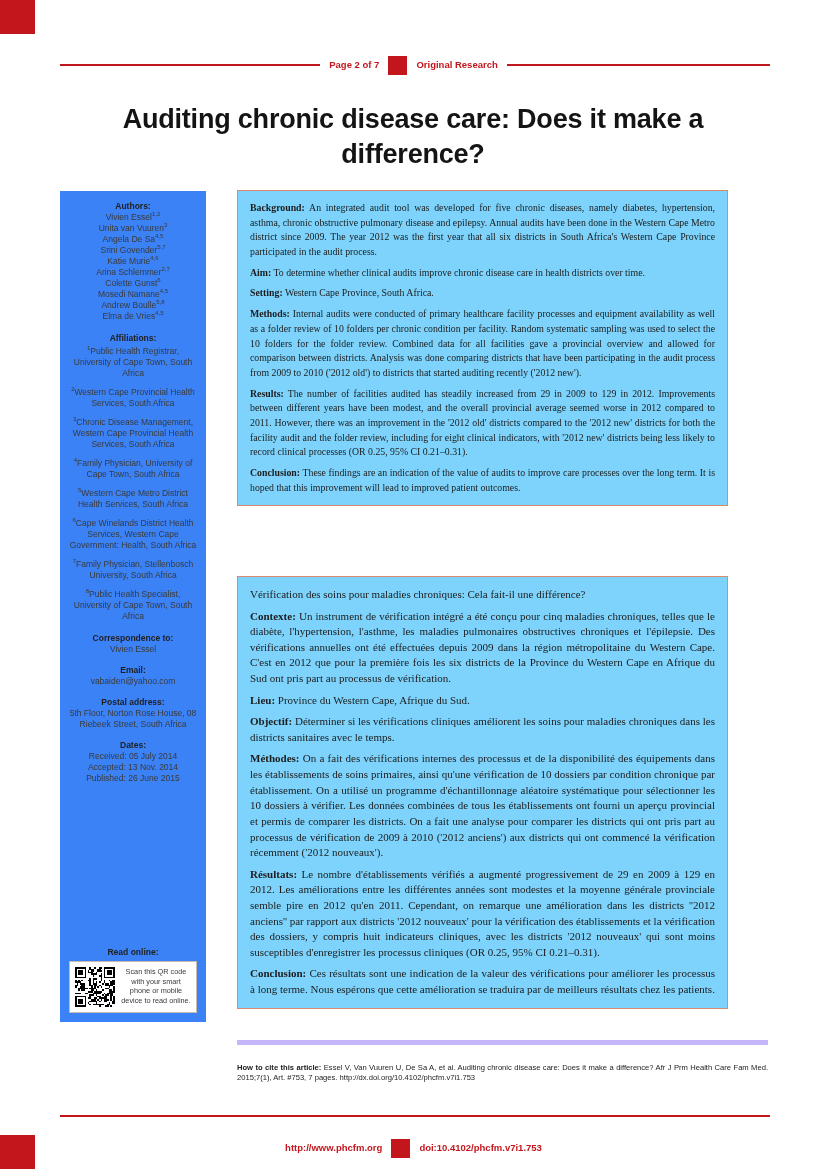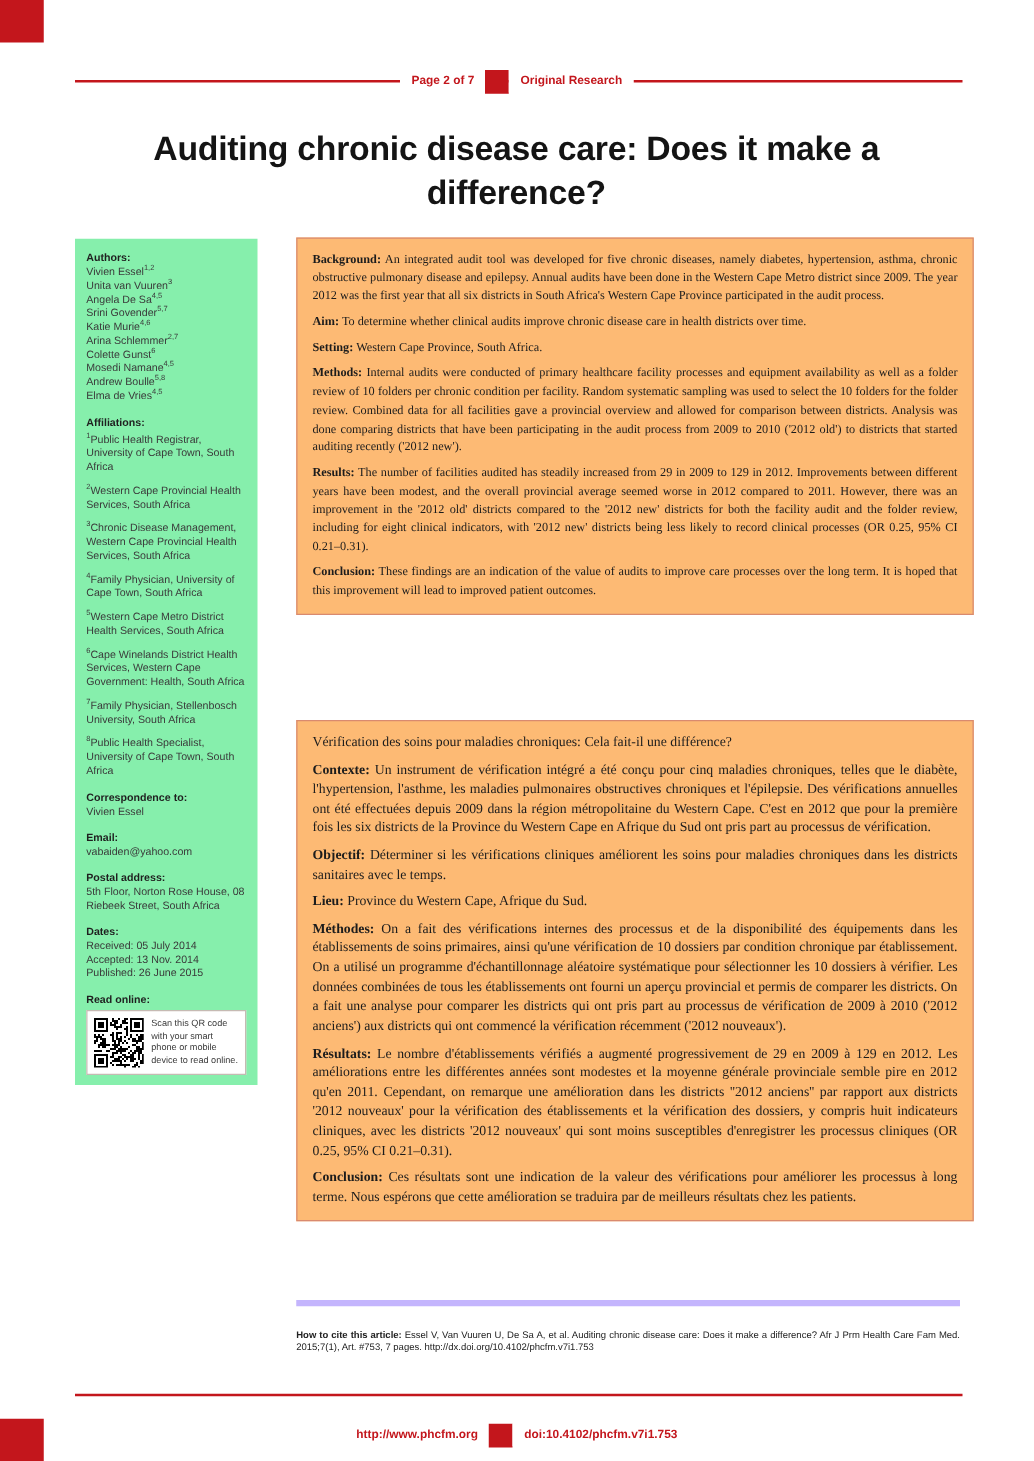--- a/index.html
+++ b/index.html
@@ -21,42 +21,42 @@
   .rule-label { background:#fff; color:#c3161c; font-size:9.5px; font-weight:700; padding:4px 9px; line-height:1; }
   .red-square { width:19px; height:19px; background:#c3161c; flex:0 0 auto; }
 
   .title {
     position:absolute; top:102px; left:95px; right:96px; text-align:center;
     font-size:27px; font-weight:700; color:#141414; line-height:1.3; letter-spacing:-0.2px;
   }
 
   
   .sidebar {
-    position:absolute; left:60px; top:191px; width:146px; height:677px;
-    background:#86efac; padding:10px 9px 9px 9px;
+    position:absolute; left:60px; top:191px; width:146px; height:831px;
+    background:#3b82f6; padding:10px 9px 9px 9px;
     font-size:8.5px; line-height:1.3; color:#3a3a3a;
-    display:flex; flex-direction:column;
+    display:flex; flex-direction:column;text-align:center;
   }
   .sb-section { margin-bottom:10px; }
   .sb-heading { font-weight:700; color:#1f1f1f; }
   .sidebar sup { font-size:6px; line-height:0; }
   .affil-item { margin-bottom:8px; }
   .affil-item:last-child { margin-bottom:0; }
   .sb-spacer { flex:1 1 auto; }
   .read-box {
     background:#ffffff; border:1px solid #c6bab3; padding:5px 5px;
     display:flex; gap:6px; align-items:flex-start; margin-top:3px;
   }
   .read-text { font-size:7.3px; line-height:1.32; color:#3a3a3a; }
   .qr-wrap { flex:0 0 auto; width:40px; height:40px; }
 
   
   .abs-box {
-    position:absolute; left:237px; width:542px;
-    background:#fdba74; border:1px solid #d98a6f;
+    position:absolute; left:237px; width:491px;
+    background:#7dd3fc; border:1px solid #d98a6f;
     padding:10px 12px; font-family:"Liberation Serif", serif;
     color:#1c1c1c; text-align:justify;
   }
   #abs-en { top:190px; font-size:9.8px; line-height:1.5; }
   #abs-fr { top:576px; font-size:11px; line-height:1.42; }
   .abs-p { margin-bottom:6px; }
   .abs-p:last-child { margin-bottom:0; }
   .plabel { font-weight:700; }
   .fr-title { margin-bottom:6px; }
 
@@ -373,22 +373,22 @@
       <p class="abs-p"><span class="plabel">Methods:</span> Internal audits were conducted of primary healthcare facility processes and equipment availability as well as a folder review of 10 folders per chronic condition per facility. Random systematic sampling was used to select the 10 folders for the folder review. Combined data for all facilities gave a provincial overview and allowed for comparison between districts. Analysis was done comparing districts that have been participating in the audit process from 2009 to 2010 ('2012 old') to districts that started auditing recently ('2012 new').</p>
       <p class="abs-p"><span class="plabel">Results:</span> The number of facilities audited has steadily increased from 29 in 2009 to 129 in 2012. Improvements between different years have been modest, and the overall provincial average seemed worse in 2012 compared to 2011. However, there was an improvement in the '2012 old' districts compared to the '2012 new' districts for both the facility audit and the folder review, including for eight clinical indicators, with '2012 new' districts being less likely to record clinical processes (OR 0.25, 95% CI 0.21–0.31).</p>
       <p class="abs-p"><span class="plabel">Conclusion:</span> These findings are an indication of the value of audits to improve care processes over the long term. It is hoped that this improvement will lead to improved patient outcomes.</p>
     </div>
 </section>
 
 <section class="abs-box" id="abs-fr">
   <p class="fr-title">Vérification des soins pour maladies chroniques: Cela fait-il une différence?</p>
   <div>
       <p class="abs-p"><span class="plabel">Contexte:</span> Un instrument de vérification intégré a été conçu pour cinq maladies chroniques, telles que le diabète, l'hypertension, l'asthme, les maladies pulmonaires obstructives chroniques et l'épilepsie. Des vérifications annuelles ont été effectuées depuis 2009 dans la région métropolitaine du Western Cape. C'est en 2012 que pour la première fois les six districts de la Province du Western Cape en Afrique du Sud ont pris part au processus de vérification.</p>
+      <p class="abs-p"><span class="plabel">Lieu:</span> Province du Western Cape, Afrique du Sud.</p>
       <p class="abs-p"><span class="plabel">Objectif:</span> Déterminer si les vérifications cliniques améliorent les soins pour maladies chroniques dans les districts sanitaires avec le temps.</p>
-      <p class="abs-p"><span class="plabel">Lieu:</span> Province du Western Cape, Afrique du Sud.</p>
       <p class="abs-p"><span class="plabel">Méthodes:</span> On a fait des vérifications internes des processus et de la disponibilité des équipements dans les établissements de soins primaires, ainsi qu'une vérification de 10 dossiers par condition chronique par établissement. On a utilisé un programme d'échantillonnage aléatoire systématique pour sélectionner les 10 dossiers à vérifier. Les données combinées de tous les établissements ont fourni un aperçu provincial et permis de comparer les districts. On a fait une analyse pour comparer les districts qui ont pris part au processus de vérification de 2009 à 2010 ('2012 anciens') aux districts qui ont commencé la vérification récemment ('2012 nouveaux').</p>
       <p class="abs-p"><span class="plabel">Résultats:</span> Le nombre d'établissements vérifiés a augmenté progressivement de 29 en 2009 à 129 en 2012. Les améliorations entre les différentes années sont modestes et la moyenne générale provinciale semble pire en 2012 qu'en 2011. Cependant, on remarque une amélioration dans les districts ''2012 anciens'' par rapport aux districts '2012 nouveaux' pour la vérification des établissements et la vérification des dossiers, y compris huit indicateurs cliniques, avec les districts '2012 nouveaux' qui sont moins susceptibles d'enregistrer les processus cliniques (OR 0.25, 95% CI 0.21–0.31).</p>
       <p class="abs-p"><span class="plabel">Conclusion:</span> Ces résultats sont une indication de la valeur des vérifications pour améliorer les processus à long terme. Nous espérons que cette amélioration se traduira par de meilleurs résultats chez les patients.</p>
     </div>
 </section>
 
 <div class="citeblock">
   <p><span class="plabel">How to cite this article:</span> <span>Essel V, Van Vuuren U, De Sa A, et al. Auditing chronic disease care: Does it make a difference? Afr J Prm Health Care Fam Med. 2015;7(1), Art. #753, 7 pages. http://dx.doi.org/10.4102/phcfm.v7i1.753</span></p>
 </div>
 

